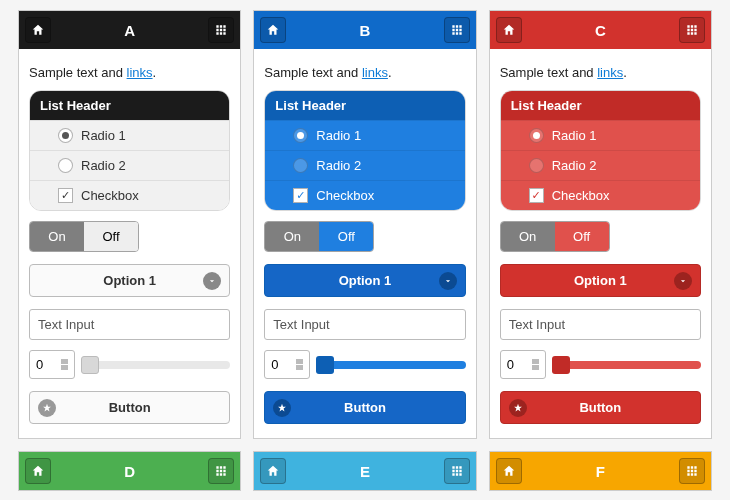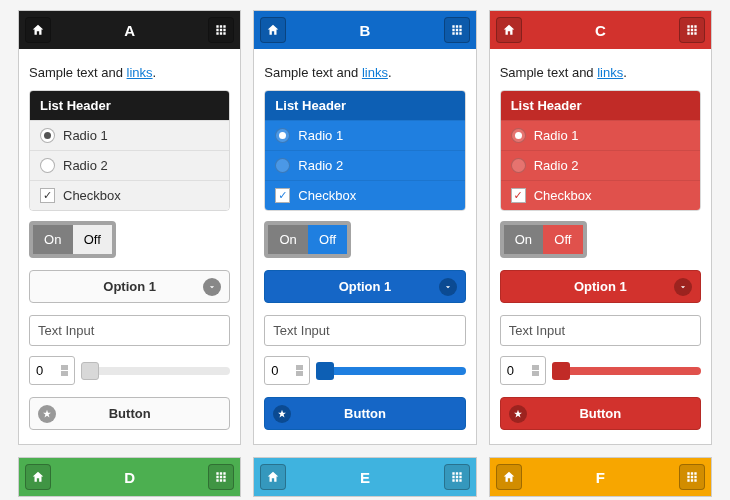--- a/index.html
+++ b/index.html
@@ -6,27 +6,27 @@
 body{background:#f5f5f5;padding:10px 18px}
 .row{display:flex;gap:12px;margin-bottom:12px}
 .panel{flex:1;border:1px solid #ccc;background:#fff}
 .hdr{display:flex;align-items:center;justify-content:space-between;height:38px;padding:0 6px;font-weight:bold;color:#fff}
 .hdr-title{flex:1;text-align:center;font-size:15px}
 .icon-btn{width:26px;height:26px;border-radius:4px;display:flex;align-items:center;justify-content:center;border:1px solid rgba(0,0,0,.25);background:rgba(0,0,0,.15)}
 .icon-btn svg{width:14px;height:14px;fill:#fff}
 .body{padding:10px 10px 14px}
 .sample{margin:6px 0 10px;color:#222}
 .sample a{color:#0d7bd6;}
-.list{border:1px solid rgba(0,0,0,.15);border-radius:4px;overflow:hidden;margin-bottom:10px}
+.list{border:1px solid rgba(0,0,0,.15);border-radius:12px;overflow:hidden;margin-bottom:10px}
 .list-hdr{padding:7px 10px;font-weight:bold;color:#fff}
-.li{display:flex;align-items:center;gap:8px;padding:7px 10px;border-top:1px solid rgba(0,0,0,.08)}
+.li{display:flex;align-items:center;gap:8px;padding:7px 28px;border-top:1px solid rgba(0,0,0,.08)}
 .radio{width:15px;height:15px;border-radius:50%;border:1px solid rgba(0,0,0,.3);background:#fff;display:flex;align-items:center;justify-content:center}
 .radio.sel::after{content:"";width:7px;height:7px;border-radius:50%;background:#555}
 .chk{width:15px;height:15px;border:1px solid rgba(0,0,0,.3);background:#fff;display:flex;align-items:center;justify-content:center;color:#333;font-size:11px}
-.toggle{display:flex;width:87px;border:4px solid #a3a3a3;border-radius:4px;overflow:hidden;margin-bottom:12px}
+.toggle{display:flex;width:110px;border:1px solid #a3a3a3;border-radius:4px;overflow:hidden;margin-bottom:12px}
 .toggle span{flex:1;text-align:center;padding:7px 0;background:#eee}
 .toggle .on{background:#7f7f7f;color:#fff}
 .select{width:100%;border:1px solid #bbb;border-radius:4px;padding:8px 10px;display:flex;align-items:center;justify-content:center;position:relative;margin-bottom:12px;font-weight:bold}
 .select .chev{position:absolute;right:8px;width:18px;height:18px;border-radius:50%;display:flex;align-items:center;justify-content:center}
 .select .chev svg{width:10px;height:10px;fill:#fff}
 .tin{width:100%;border:1px solid #bbb;border-radius:3px;padding:7px 8px;margin-bottom:10px;color:#555}
 .numrow{display:flex;align-items:center;gap:6px;margin-bottom:12px}
 .num{width:46px;border:1px solid #bbb;border-radius:3px;padding:6px;display:flex;align-items:center;justify-content:space-between}
 .num .st{display:flex;flex-direction:column;gap:1px}
 .num .st span{width:7px;height:5px;background:#bbb}

